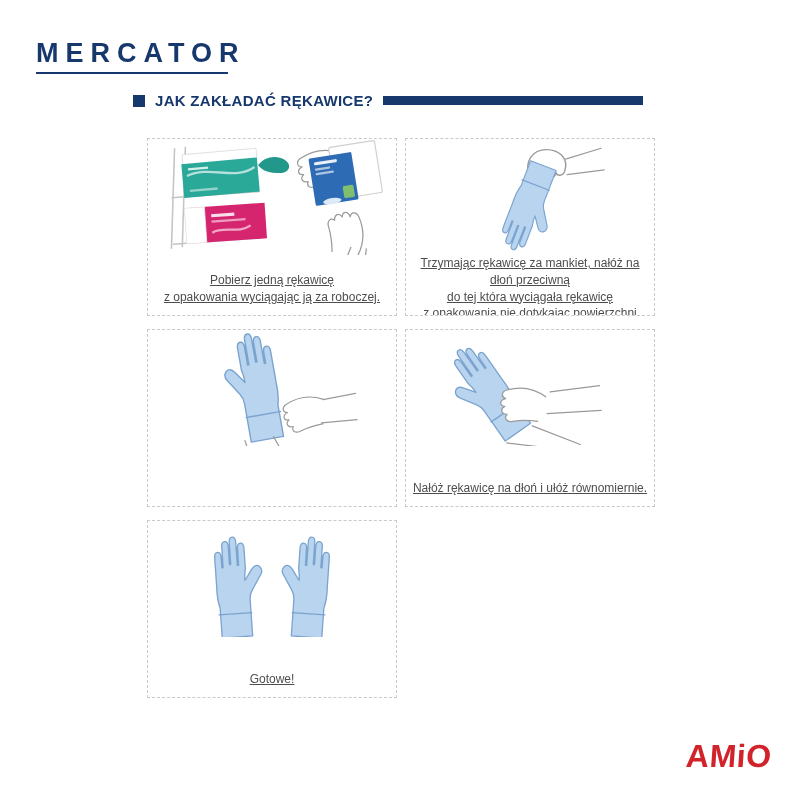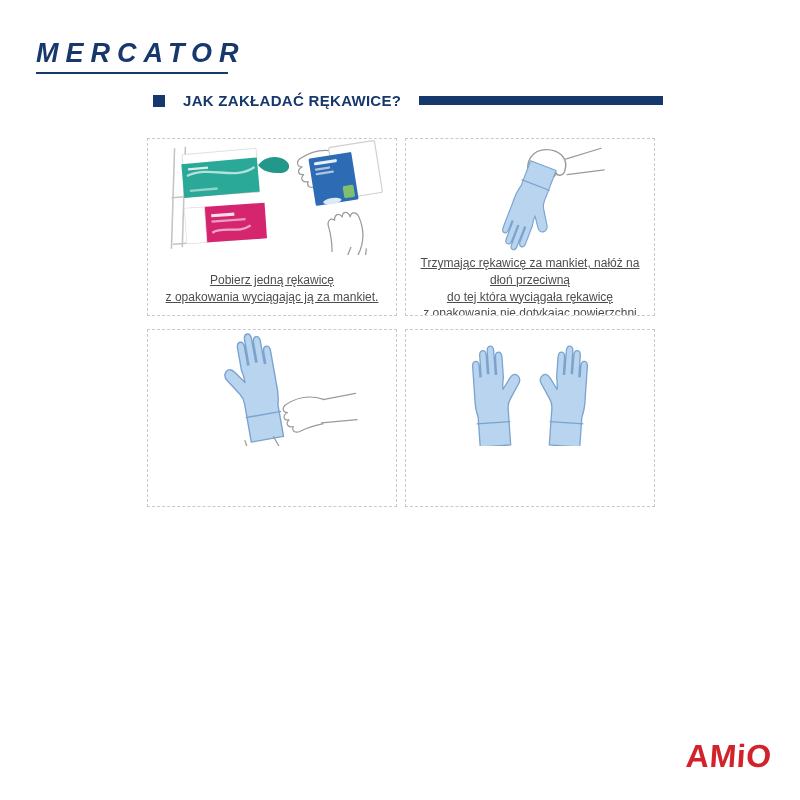--- a/index.html
+++ b/index.html
@@ -7,25 +7,24 @@
   body {
     font-family:"Liberation Sans", sans-serif;
     background:#ffffff;
     position:relative;
     overflow:hidden;
   }
   .brand { position:absolute; left:36px; top:38px; }
   .brand-text {
     font-size:27px; font-weight:bold; letter-spacing:7px;
     color:var(--navy,#17386d);
-    font-style:italic;
   }
   .brand-line { width:192px; height:2px; background:var(--navy,#17386d); margin-top:3px; }
 
-  .header { position:absolute; left:153px; top:92px; width:510px; display:flex; align-items:center;gap:8px; }
+  .header { position:absolute; left:133px; top:92px; width:510px; display:flex; align-items:center; }
   .header-square { width:12px; height:12px; background:var(--navy,#17386d); margin-right:10px; flex:none; }
   .header-title {
     font-size:15px; font-weight:bold; color:var(--navy,#17386d);
     letter-spacing:0.3px; white-space:nowrap; margin-right:10px;
   }
   .header-bar { flex:1; height:9px; background:var(--navy,#17386d); }
 
   .grid {
     position:absolute; left:147px; top:138px; width:510px;
     display:grid; grid-template-columns:250px 250px; gap:13px 8px;
@@ -116,21 +115,21 @@
         <rect x="48" y="86" width="26" height="46" fill="#ffffff" stroke="#eeeeee"></rect>
         <rect x="82" y="96" width="30" height="4" fill="#ffffff" opacity="0.85"></rect>
         <rect x="82" y="104" width="44" height="3" fill="#ffffff" opacity="0.55"></rect>
         <path d="M82,120 C96,112 116,124 132,114" stroke="#ffffff" stroke-width="3" fill="none" opacity="0.6"></path>
       </g>
       <use href="#box3d" transform="translate(196,4)"></use>
       <use href="#hand-pinch" transform="translate(288,86) rotate(100)"></use>
       <path class="hand-stroke" d="M262,140 L258,150 M282,142 L281,150"></path>
     </svg>
     <div class="caption">Pobierz jedną rękawicę
-z opakowania wyciągając ją za mankiet.</div>
+z opakowania wyciągając ją za roboczej.</div>
   </div>
 
   <div class="panel">
     <svg class="illu" viewBox="0 0 320 150" preserveAspectRatio="xMidYMid meet">
       <use href="#fist" transform="translate(150,8) scale(1.15)"></use>
       <path class="hand-stroke" d="M206,26 L252,12 M208,46 L256,40"></path>
       <use href="#glove-up" transform="translate(171,167) rotate(201) scale(0.75)"></use>
     </svg>
     <div class="caption">Trzymając rękawicę za mankiet, nałóż na dłoń przeciwną
 do tej która wyciągała rękawicę
@@ -140,23 +139,33 @@
   <div class="panel">
     <svg class="illu" viewBox="0 0 320 150" preserveAspectRatio="xMidYMid meet">
       <use href="#glove-up" transform="translate(92,-8) scale(0.9) rotate(-10 50 90)"></use>
       <path class="hand-stroke" d="M125,143 L128,152 M162,138 L170,152"></path>
       <use href="#hand-pinch" transform="translate(162,84) scale(0.95)"></use>
       <path class="hand-stroke" d="M226,90 L268,82 M224,120 L270,116"></path>
     </svg>
   </div>
 
 
+  <div class="panel">
+    <svg class="illu" viewBox="0 0 320 150" preserveAspectRatio="xMidYMid meet">
+      <use href="#glove-up" transform="translate(60,4) scale(0.85) rotate(-35 50 90)"></use>
+      <path class="hand-stroke" d="M163,124 L225,148 M130,146 L180,152"></path>
+      <use href="#hand-pinch" transform="translate(118,60) rotate(18)"></use>
+      <path class="hand-stroke" d="M186,80 L250,72 M182,108 L252,104"></path>
+    </svg>
+    <div class="caption">Nałóż rękawicę na dłoń i ułóż równomiernie.</div>
+  </div>
 
   <div class="panel">
     <svg class="illu" viewBox="0 0 320 150" preserveAspectRatio="xMidYMid meet">
       <use href="#glove-up" transform="translate(152,6) rotate(-4) scale(-0.84,0.84)"></use>
       <use href="#glove-up" transform="translate(168,6) rotate(4) scale(0.84)"></use>
     </svg>
+    <div class="caption">Gotowe!</div>
   </div>
 
 </div>
 
 <div class="amio">AMiO</div>
 
 </body></html>

